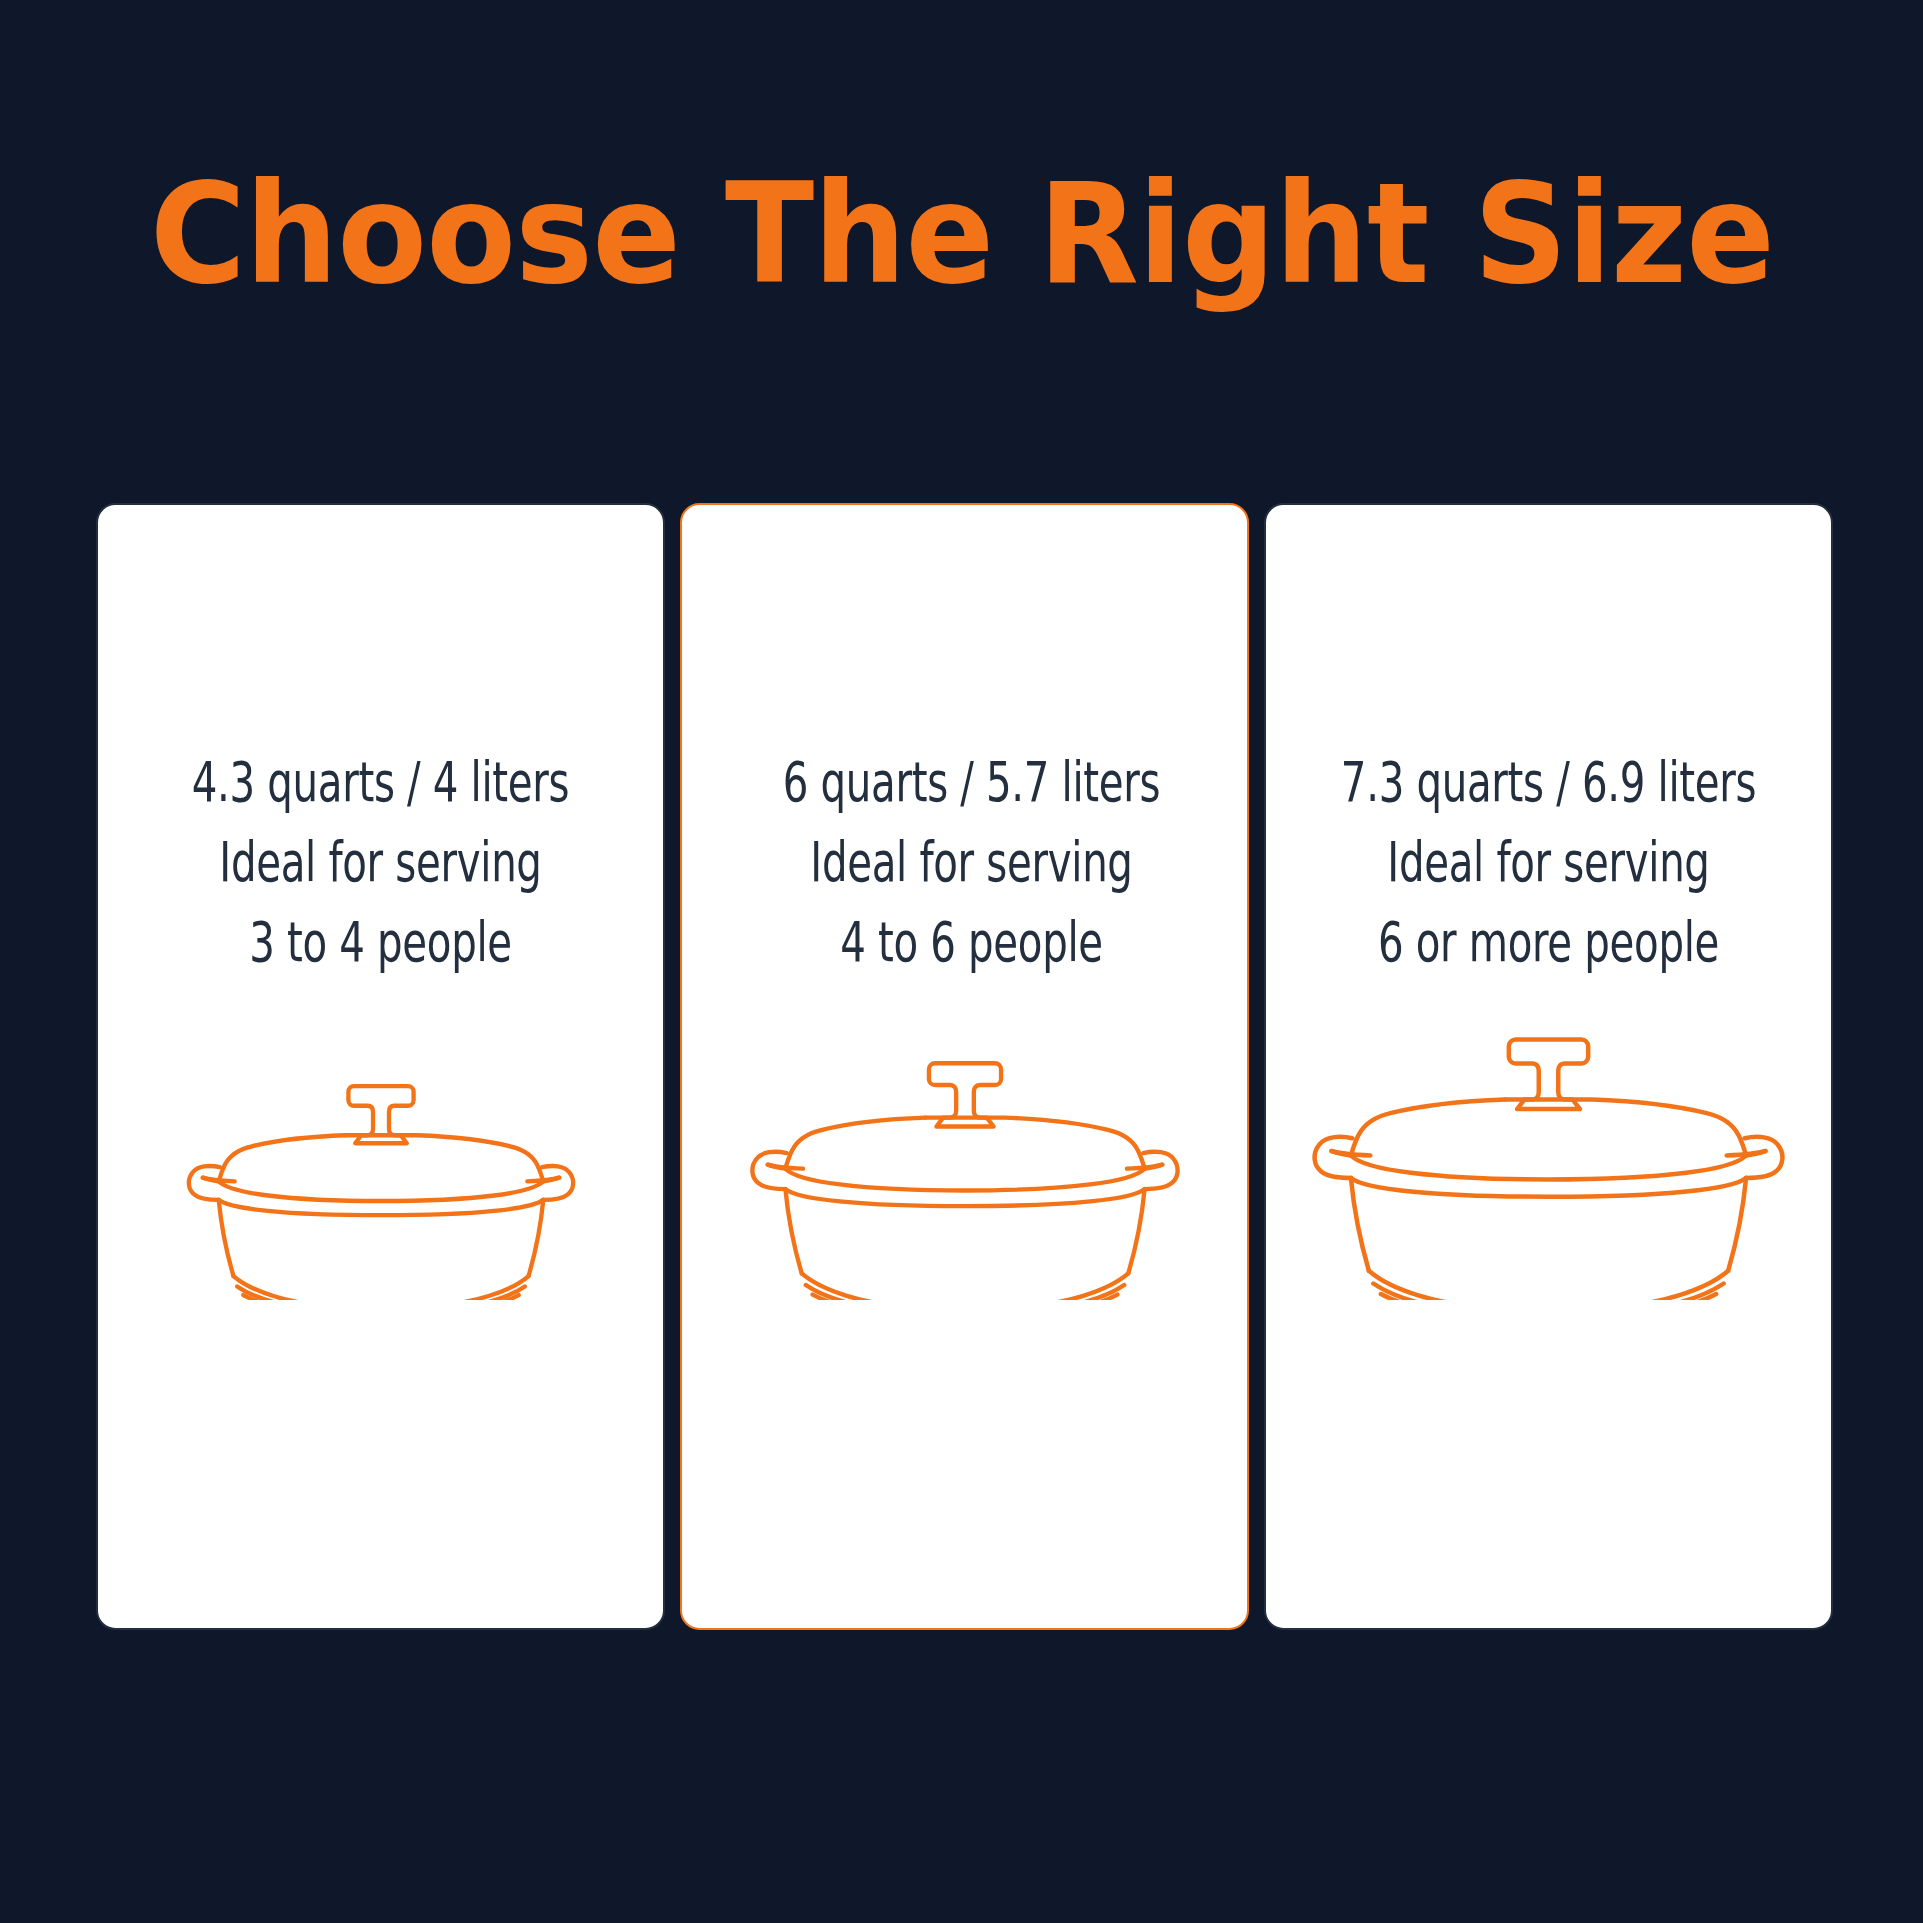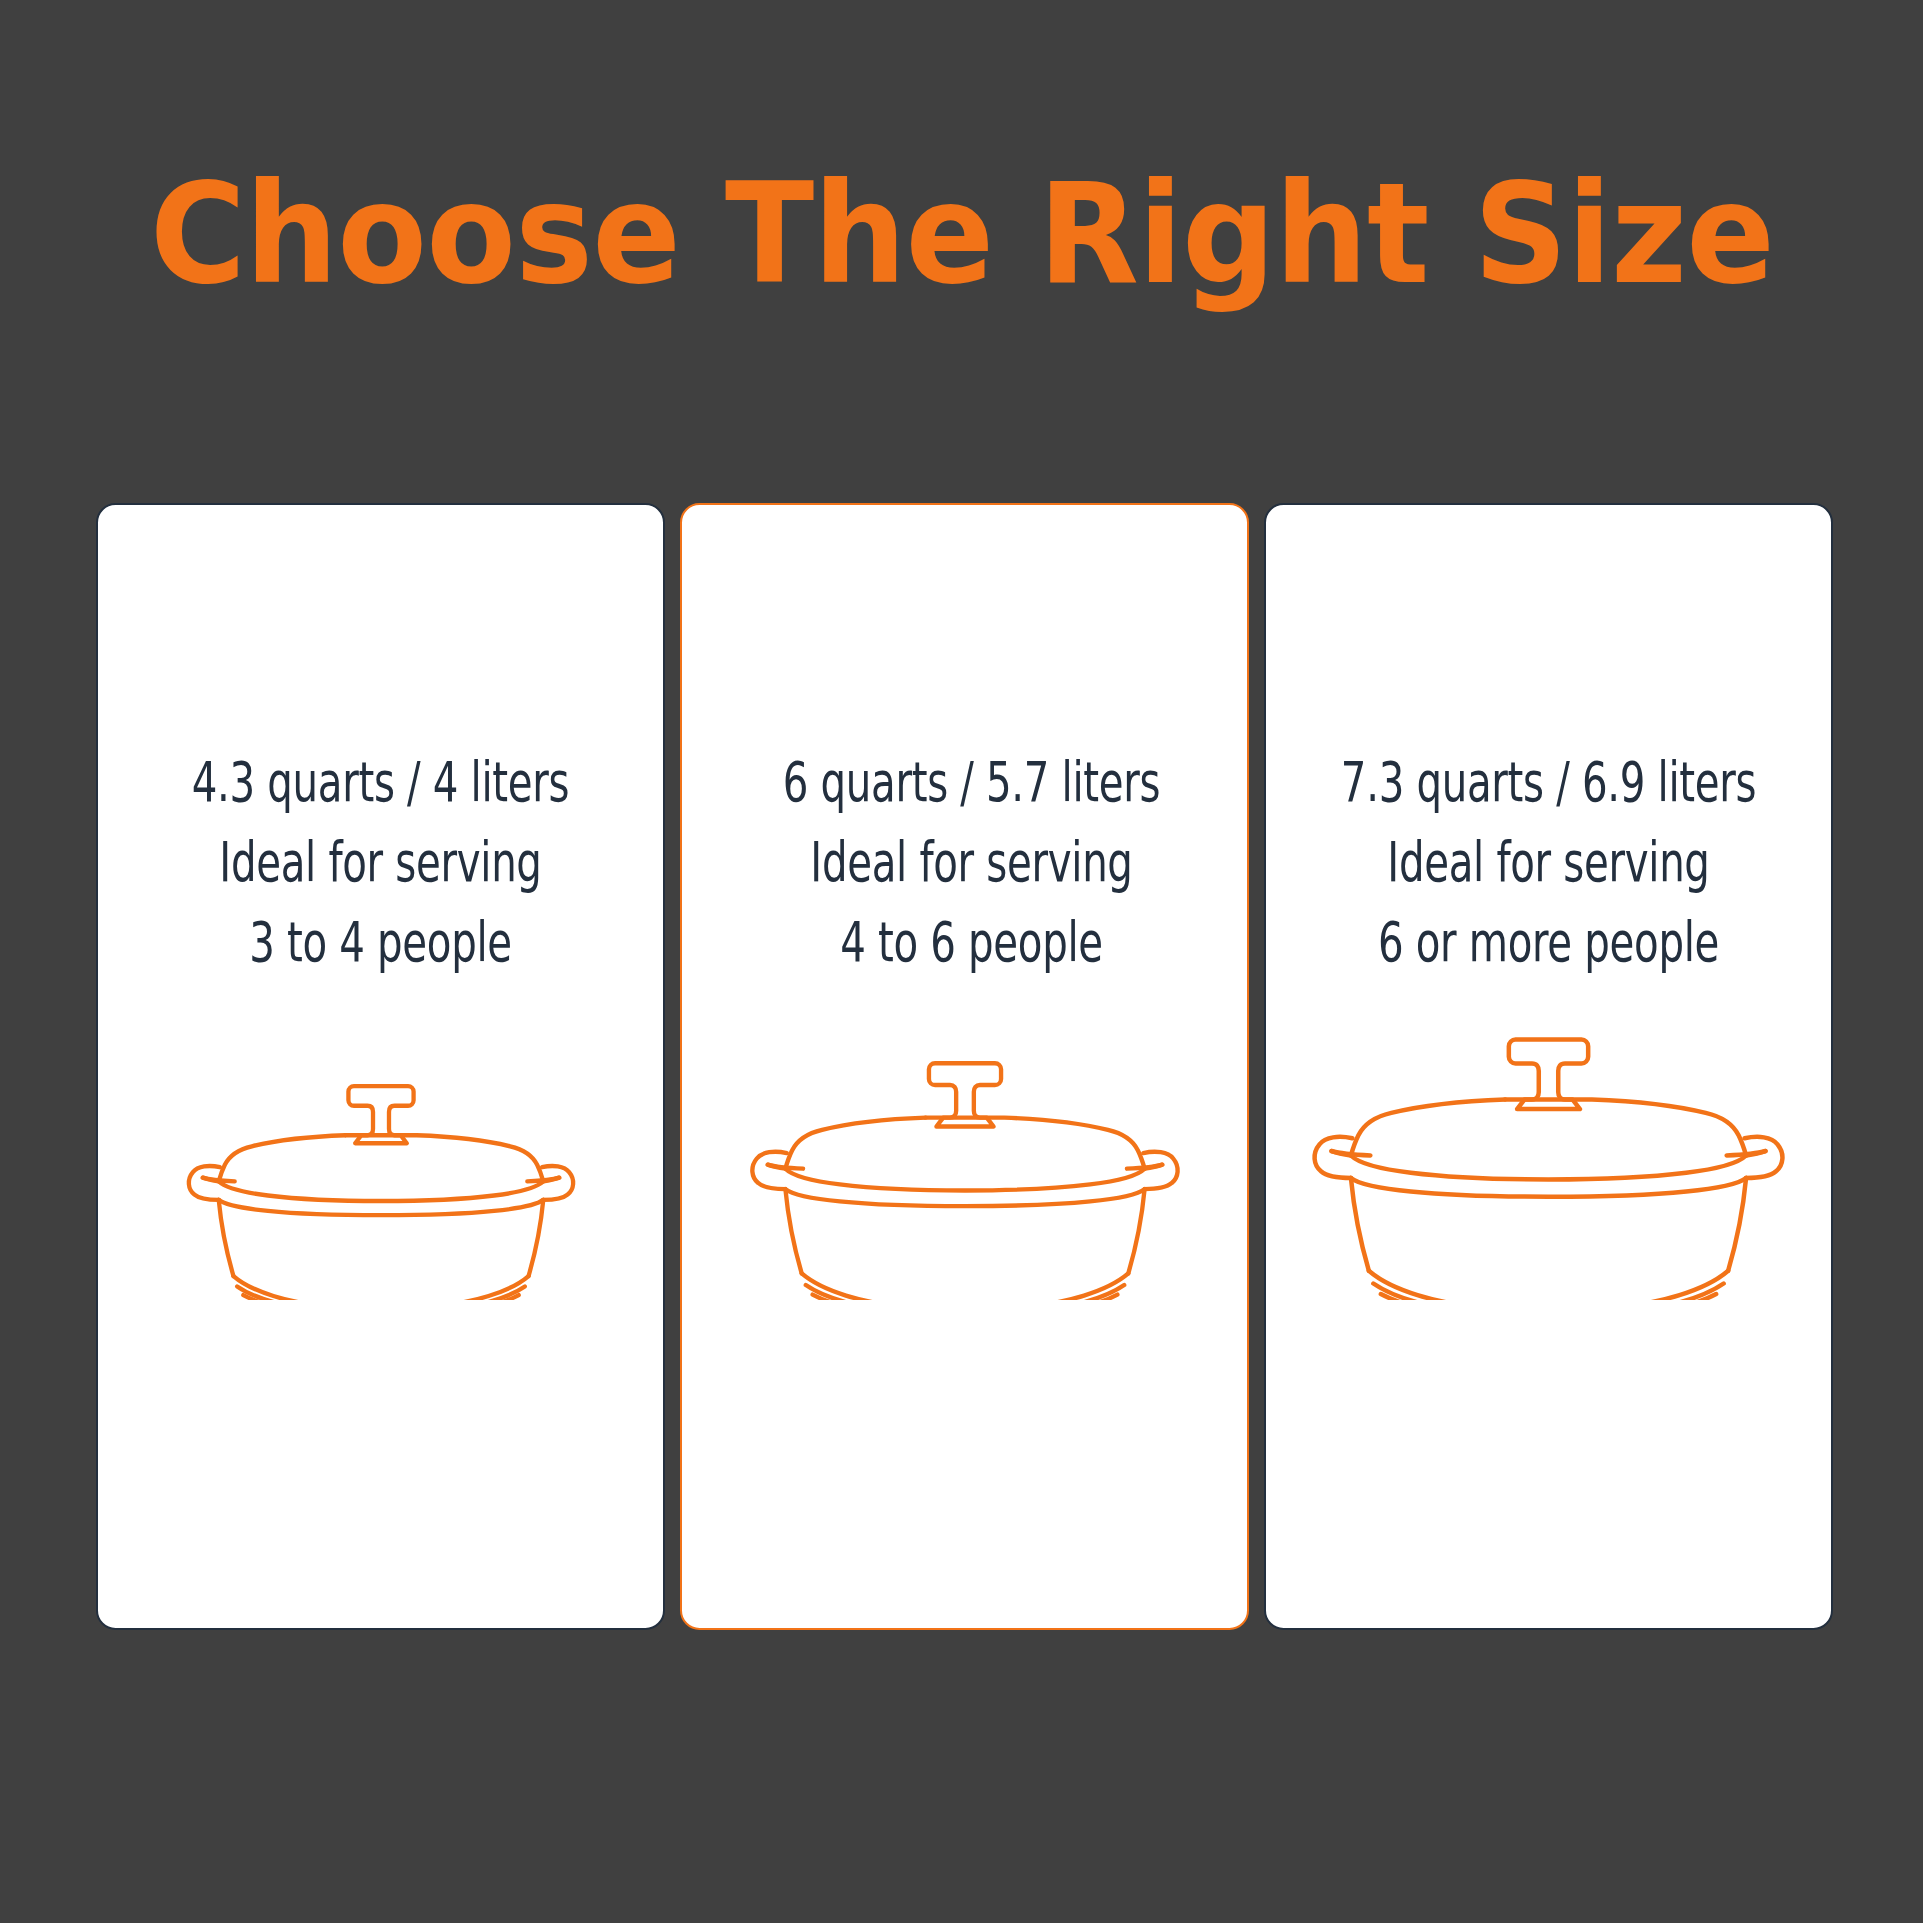--- a/index.html
+++ b/index.html
@@ -12,21 +12,21 @@
     height: 1924px;
     font-family: "Liberation Sans", "DejaVu Sans", sans-serif;
     -webkit-font-smoothing: antialiased;
     overflow: hidden;
   }
 
   .page {
     position: relative;
     width: 1924px;
     height: 1924px;
-    background: #404040;
+    background: #0f172a;
   }
 
   
   .page-title {
     position: absolute;
     left: 0;
     top: 69px;
     width: 1924px;
     text-align: center;
     font-family: "DejaVu Sans", "Liberation Sans", sans-serif;

